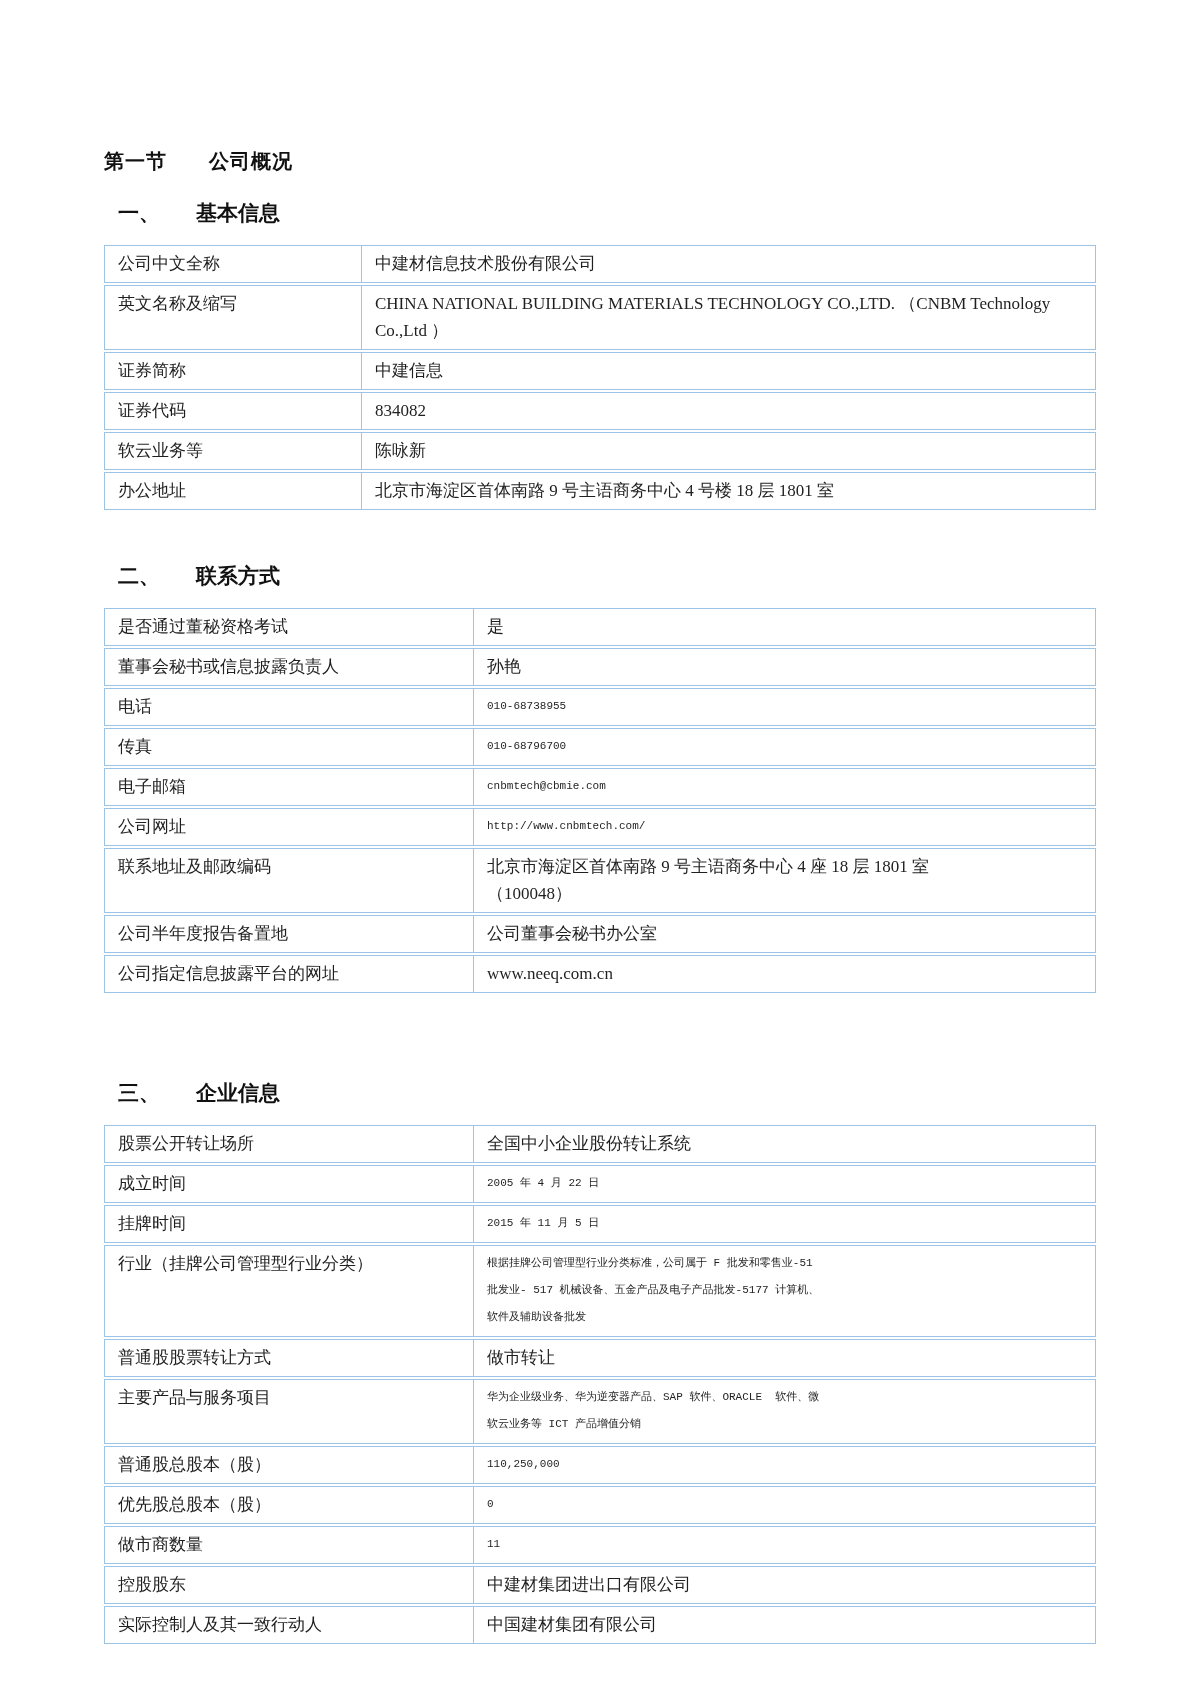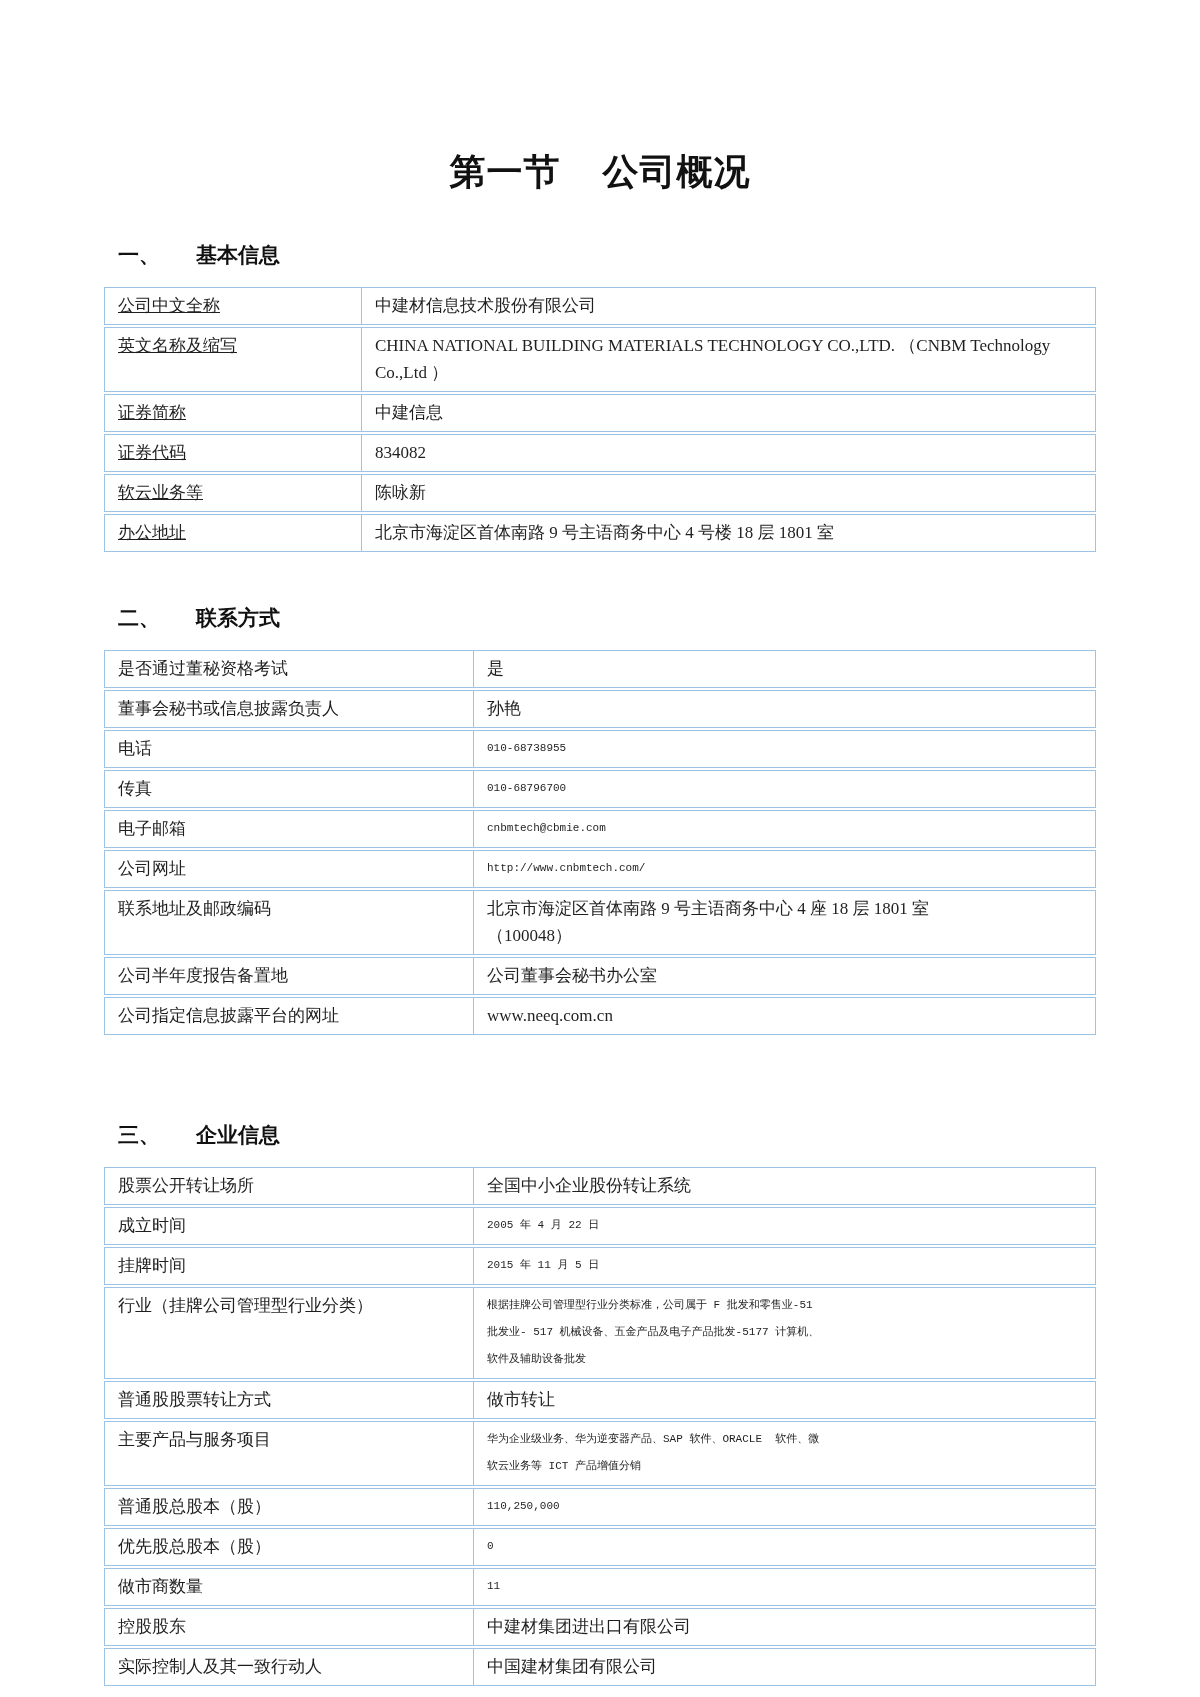--- a/index.html
+++ b/index.html
@@ -9,23 +9,23 @@
     --bg:#ffffff;
   }
   *{box-sizing:border-box;margin:0;padding:0;}
   html,body{background:#e8e8e8;}
   body{font-family:"Liberation Serif","DejaVu Serif",serif;color:var(--text);}
   .page{
     width:1200px;min-height:1697px;background:var(--bg);
     margin:0 auto;padding:148px 104px 40px 104px;position:relative;
   }
   .doc-title{
-    text-align:center;font-family:"Liberation Sans","DejaVu Sans",sans-serif;
-    font-weight:bold;font-size:36px;color:var(--heading);letter-spacing:1px;
-    margin-bottom:44px;
+    text-align:left;font-family:"Liberation Sans","DejaVu Sans",sans-serif;
+    font-weight:bold;font-size:20px;color:var(--heading);letter-spacing:1px;
+    margin-bottom:24px;
   }
   .title-gap{display:inline-block;width:42px;}
   .sec-heading{
     display:flex;align-items:baseline;
     font-family:"Liberation Sans","DejaVu Sans",sans-serif;
     font-weight:bold;font-size:21px;color:var(--heading);
     padding-left:14px;margin-bottom:16px;
   }
   .sec-num{margin-right:36px;}
   .info-table{
@@ -34,21 +34,21 @@
   }
   .info-table td{
     border:1px solid var(--border);
     vertical-align:top;
     padding:4px 12px 5px 13px;
     line-height:27px;
     word-break:break-word;
   }
   .info-table td.value-cell{border-left:none;white-space:pre-wrap;}
   
-  .t0 .label-cell{width:258px;text-decoration:underline;}
+  .t0 .label-cell{width:258px;}
   .t1 .label-cell,.t2 .label-cell{width:370px;}
   .value-cell.sans{font-family:Liberation Mono, monospace;font-size:11px;}
   .sec-block{margin-bottom:50px;}
   .sec-block.gap-lg{margin-bottom:84px;}
 </style>
 </head>
 <body>
 
 <div class="page">
 

